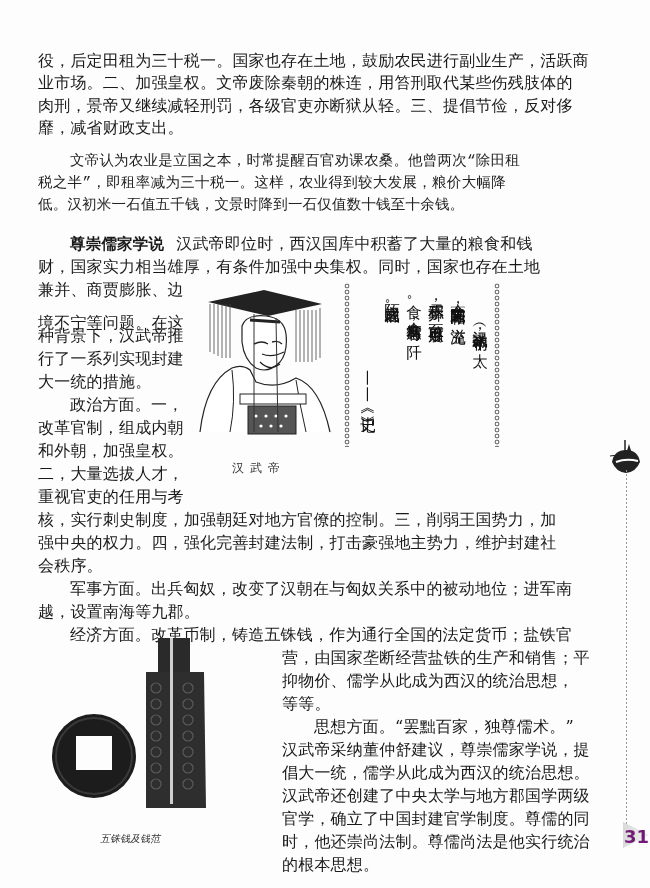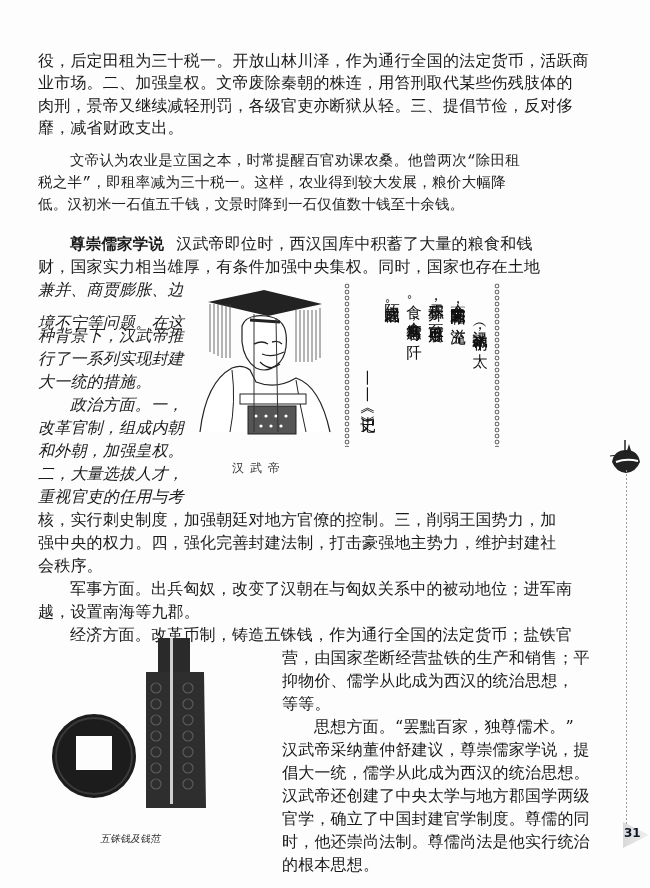--- a/index.html
+++ b/index.html
@@ -7,21 +7,21 @@
     width: 650px; height: 888px; background: #fdfdfd; position: relative; overflow: hidden;
     font-family: "DejaVu Serif", "Liberation Serif", serif; color: #1a1a1a;
   }
   .abs { position: absolute; }
   .line {
     position: absolute; left: 38px; width: 468px; font-size: 16px; line-height: 22px;
     white-space: nowrap; letter-spacing: 0.2px; text-align: justify; text-align-last: justify;
   }
   .line.short { text-align-last: left; }
   .ind { padding-left: 32px; box-sizing: border-box; }
-  .narrow { width: 138px; font-style: italic; }
+  .narrow { width: 138px; }
   .right-col { left: 282px; width: 224px; }
   .bold { font-weight: bold; font-family: "DejaVu Sans", "Liberation Sans", sans-serif; font-size: 15.5px; }
   .note {
     font-family: Liberation Mono, monospace; font-size: 14.5px; color: #222;
   }
   
   .quote-border {
     position: absolute; width: 6px; top: 283px; height: 164px;
     background-image: radial-gradient(circle at 3px 3px, transparent 1.4px, #777 1.6px, #777 2.4px, transparent 2.6px);
     background-size: 6px 6px; background-repeat: repeat-y;
@@ -36,28 +36,28 @@
     position: absolute; left: 626px; top: 470px; width: 1px; height: 358px;
     background: repeating-linear-gradient(to bottom, #999 0 2px, transparent 2px 4px);
   }
   .page-num {
     position: absolute; left: 623px; top: 822px; width: 26px; height: 26px;
     background: linear-gradient(to right, #d9d9d9, #efefef);
     clip-path: polygon(0 0, 100% 50%, 0 100%);
   }
   .page-num-text {
     position: absolute; left: 624px; top: 826px; font-family: "DejaVu Sans", "Liberation Sans", sans-serif;
-    font-weight: bold; font-size: 12px; color: #0f172a;
+    font-weight: bold; font-size: 18px; color: #701a75;
   }
 </style>
 </head>
 <body>
 
 <div>
-  <div class="line" style="top:50px">役，后定田租为三十税一。开放山林川泽，作为通行全国的法定货币，活跃商</div>
+  <div class="line" style="top:50px">役，后定田租为三十税一。国家也存在土地，鼓励农民进行副业生产，活跃商</div>
   <div class="line" style="top:72px">业市场。二、加强皇权。文帝废除秦朝的株连，用笞刑取代某些伤残肢体的</div>
   <div class="line" style="top:95px">肉刑，景帝又继续减轻刑罚，各级官吏亦断狱从轻。三、提倡节俭，反对侈</div>
   <div class="line short" style="top:117px">靡，减省财政支出。</div>
 </div>
 
 <div>
   <div class="line note ind" style="top:150px">文帝认为农业是立国之本，时常提醒百官劝课农桑。他曾两次“除田租</div>
   <div class="line note" style="top:172px">税之半”，即租率减为三十税一。这样，农业得到较大发展，粮价大幅降</div>
   <div class="line note short" style="top:194px">低。汉初米一石值五千钱，文景时降到一石仅值数十钱至十余钱。</div>
 </div>

